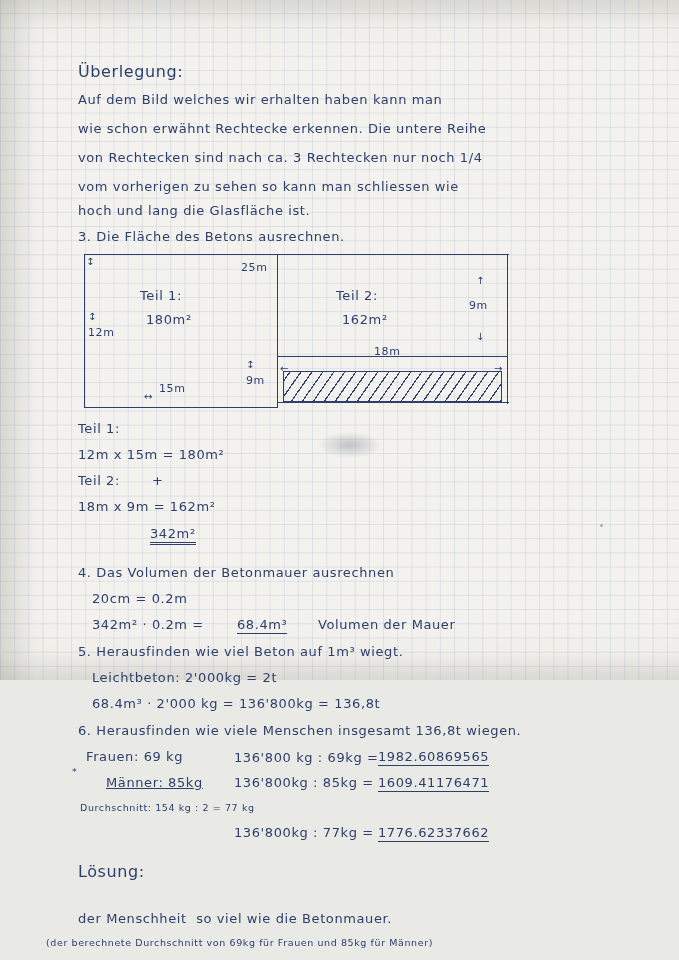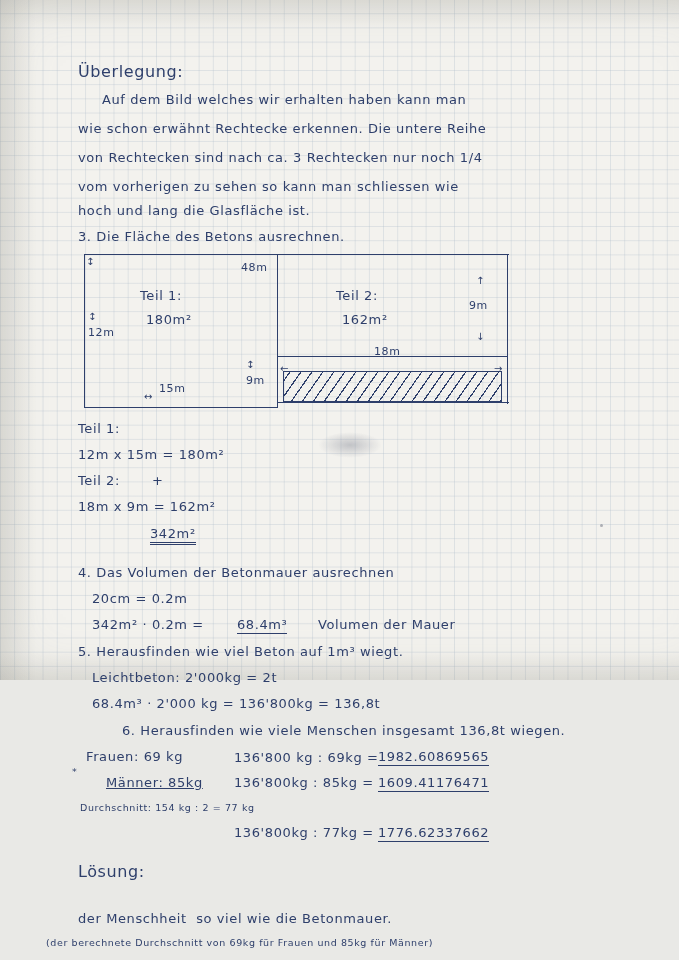--- a/index.html
+++ b/index.html
@@ -100,21 +100,21 @@
     border-radius: 50%;
     background: rgba(90,95,110,0.45);
   }
 </style>
 </head>
 <body>
 
 <div id="sheet">
 
   <div class="hw big" style="left:78px; top:62px;">Überlegung:</div>
-  <div class="hw" style="left:78px; top:92px;margin-left:24px;">Auf dem Bild welches wir erhalten haben kann man</div>
+  <div class="hw" style="left:78px; top:92px;">Auf dem Bild welches wir erhalten haben kann man</div>
   <div class="hw" style="left:78px; top:121px;">wie schon erwähnt Rechtecke erkennen. Die untere Reihe</div>
   <div class="hw" style="left:78px; top:150px;">von Rechtecken sind nach ca. 3 Rechtecken nur noch 1/4</div>
   <div class="hw" style="left:78px; top:179px;">vom vorherigen zu sehen so kann man schliessen wie</div>
   <div class="hw" style="left:78px; top:203px;">hoch und lang die Glasfläche ist.</div>
   <div class="hw" style="left:78px; top:229px;">3. Die Fläche des Betons ausrechnen.</div>
 
   <div id="diagram">
 
     <div class="line hline" style="left:0px;  top:2px;   width:425px;"></div>
     <div class="line hline" style="left:0px;  top:155px; width:194px;"></div>
@@ -125,21 +125,21 @@
     <div class="line vline" style="left:193px; top:2px; height:153px;"></div>
     <div class="line hline" style="left:193px; top:104px; width:230px;"></div>
 
     <div class="hatch" style="left:199px; top:119px; width:217px; height:29px;"></div>
 
     <div class="hw" style="left:56px;  top:36px;">Teil 1:</div>
     <div class="hw" style="left:62px;  top:60px;">180m²</div>
     <div class="hw" style="left:252px; top:36px;">Teil 2:</div>
     <div class="hw" style="left:258px; top:60px;">162m²</div>
 
-    <div class="hw small" style="left:157px; top:9px;">48m</div>
+    <div class="hw small" style="left:157px; top:9px;">25m</div>
     <div class="hw small" style="left:385px; top:47px;">9m</div>
     <div class="hw small" style="left:290px; top:93px;">18m</div>
     <div class="hw small" style="left:4px;   top:74px;">12m</div>
     <div class="hw small" style="left:75px;  top:130px;">15m</div>
     <div class="hw small" style="left:162px; top:122px;">9m</div>
 
     <div class="arrow" style="left:2px;   top:5px;">↕</div>
     <div class="arrow" style="left:392px; top:24px;">↑</div>
     <div class="arrow" style="left:392px; top:80px;">↓</div>
     <div class="arrow" style="left:196px; top:112px;">←</div>
@@ -162,21 +162,21 @@
   <div class="hw" style="left:78px;  top:565px;">4. Das Volumen der Betonmauer ausrechnen</div>
   <div class="hw" style="left:92px;  top:591px;">20cm = 0.2m</div>
   <div class="hw" style="left:92px;  top:617px;">342m² · 0.2m =</div>
   <div class="hw dul" style="left:237px; top:617px;">68.4m³</div>
   <div class="hw" style="left:318px; top:617px;">Volumen der Mauer</div>
 
   <div class="hw" style="left:78px;  top:644px;">5. Herausfinden wie viel Beton auf 1m³ wiegt.</div>
   <div class="hw" style="left:92px;  top:670px;">Leichtbeton: 2'000kg = 2t</div>
   <div class="hw" style="left:92px;  top:696px;">68.4m³ · 2'000 kg = 136'800kg = 136,8t</div>
 
-  <div class="hw" style="left:78px;  top:723px;margin-left:44px;">6. Herausfinden wie viele Menschen insgesamt 136,8t wiegen.</div>
+  <div class="hw" style="left:78px;  top:723px;">6. Herausfinden wie viele Menschen insgesamt 136,8t wiegen.</div>
 
   <div class="hw" style="left:86px;  top:749px;">Frauen: 69 kg</div>
   <div class="hw" style="left:234px; top:750px;">136'800 kg : 69kg =</div>
   <div class="hw dul" style="left:378px; top:749px;">1982.60869565</div>
 
   <div class="hw ul" style="left:86px;  top:775px;">Männer: 85kg</div>
   <div class="hw" style="left:234px; top:775px;">136'800kg : 85kg =</div>
   <div class="hw dul" style="left:378px; top:775px;">1609.41176471</div>
 
   <div class="hw tiny" style="left:80px;  top:802px;">Durchschnitt: 154 kg : 2 = 77 kg</div>

